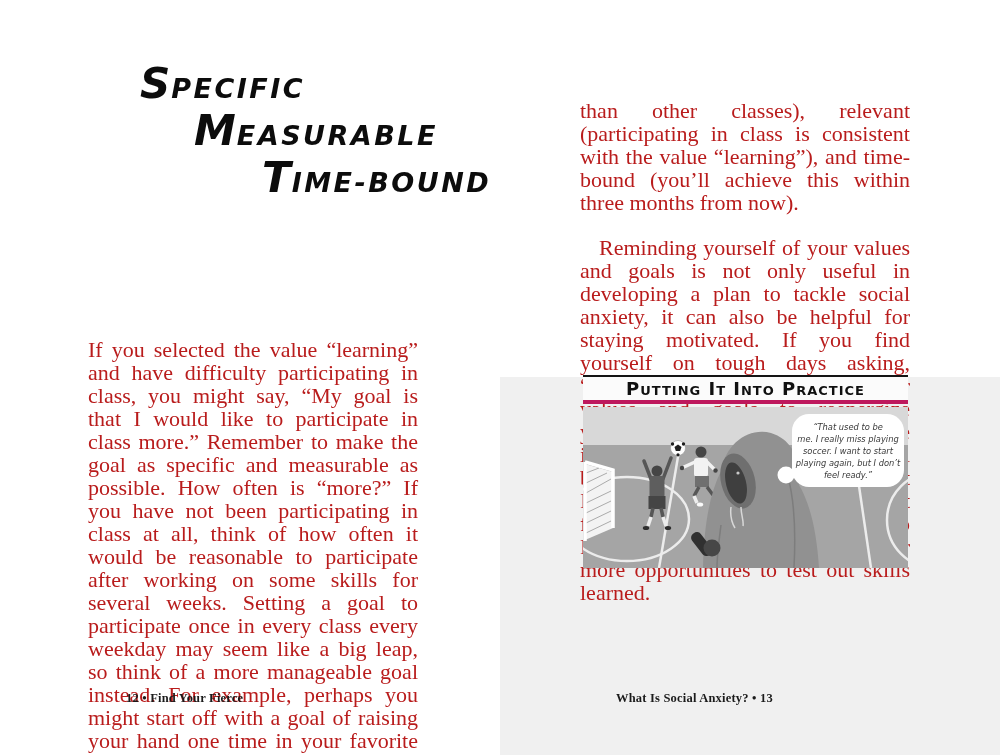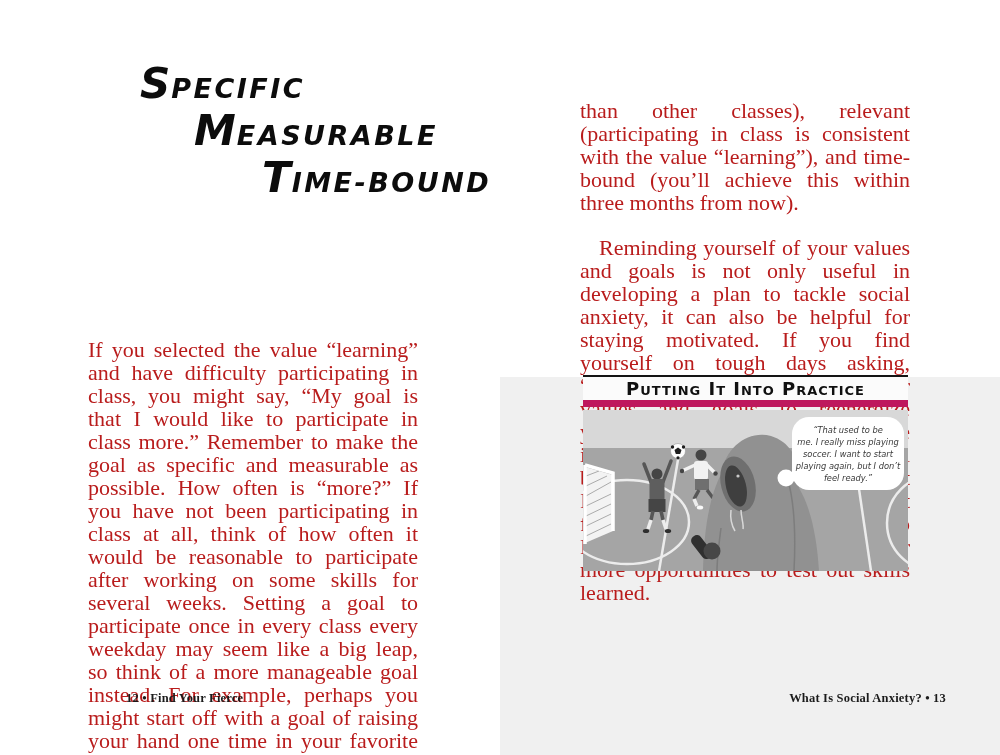--- a/index.html
+++ b/index.html
@@ -42,27 +42,27 @@
   .right-body { left:580px; top:77px; }
   .right-body .p2 { text-indent:19px; }
 
   .page-footer {
     position:absolute; top:691px;
     font-size:12.5px; font-weight:bold; color:#1b1b1b;
     letter-spacing:0.2px;
     margin-left:36px;
   }
   .footer-left { left:90px; }
-  .footer-right { left:580px; width:330px; text-align:right; }
+  .footer-right { left:580px; width:330px; text-align:left; }
 
   
   .practice-box { position:absolute; left:583px; top:375px; width:325px; }
   .practice-header {
     border-top:2px solid #141414;
-    border-bottom:7px solid #be185d;
+    border-bottom:4px solid #be185d;
     background:#fbfbfb;
     text-align:center;
     font-family:"DejaVu Sans", sans-serif;
     font-weight:bold;
     font-variant:small-caps;
     font-size:18px; letter-spacing:1px;
     line-height:23px; color:#101010;
   }
   .illustration { display:block; margin-top:3px; }
   .caption {

